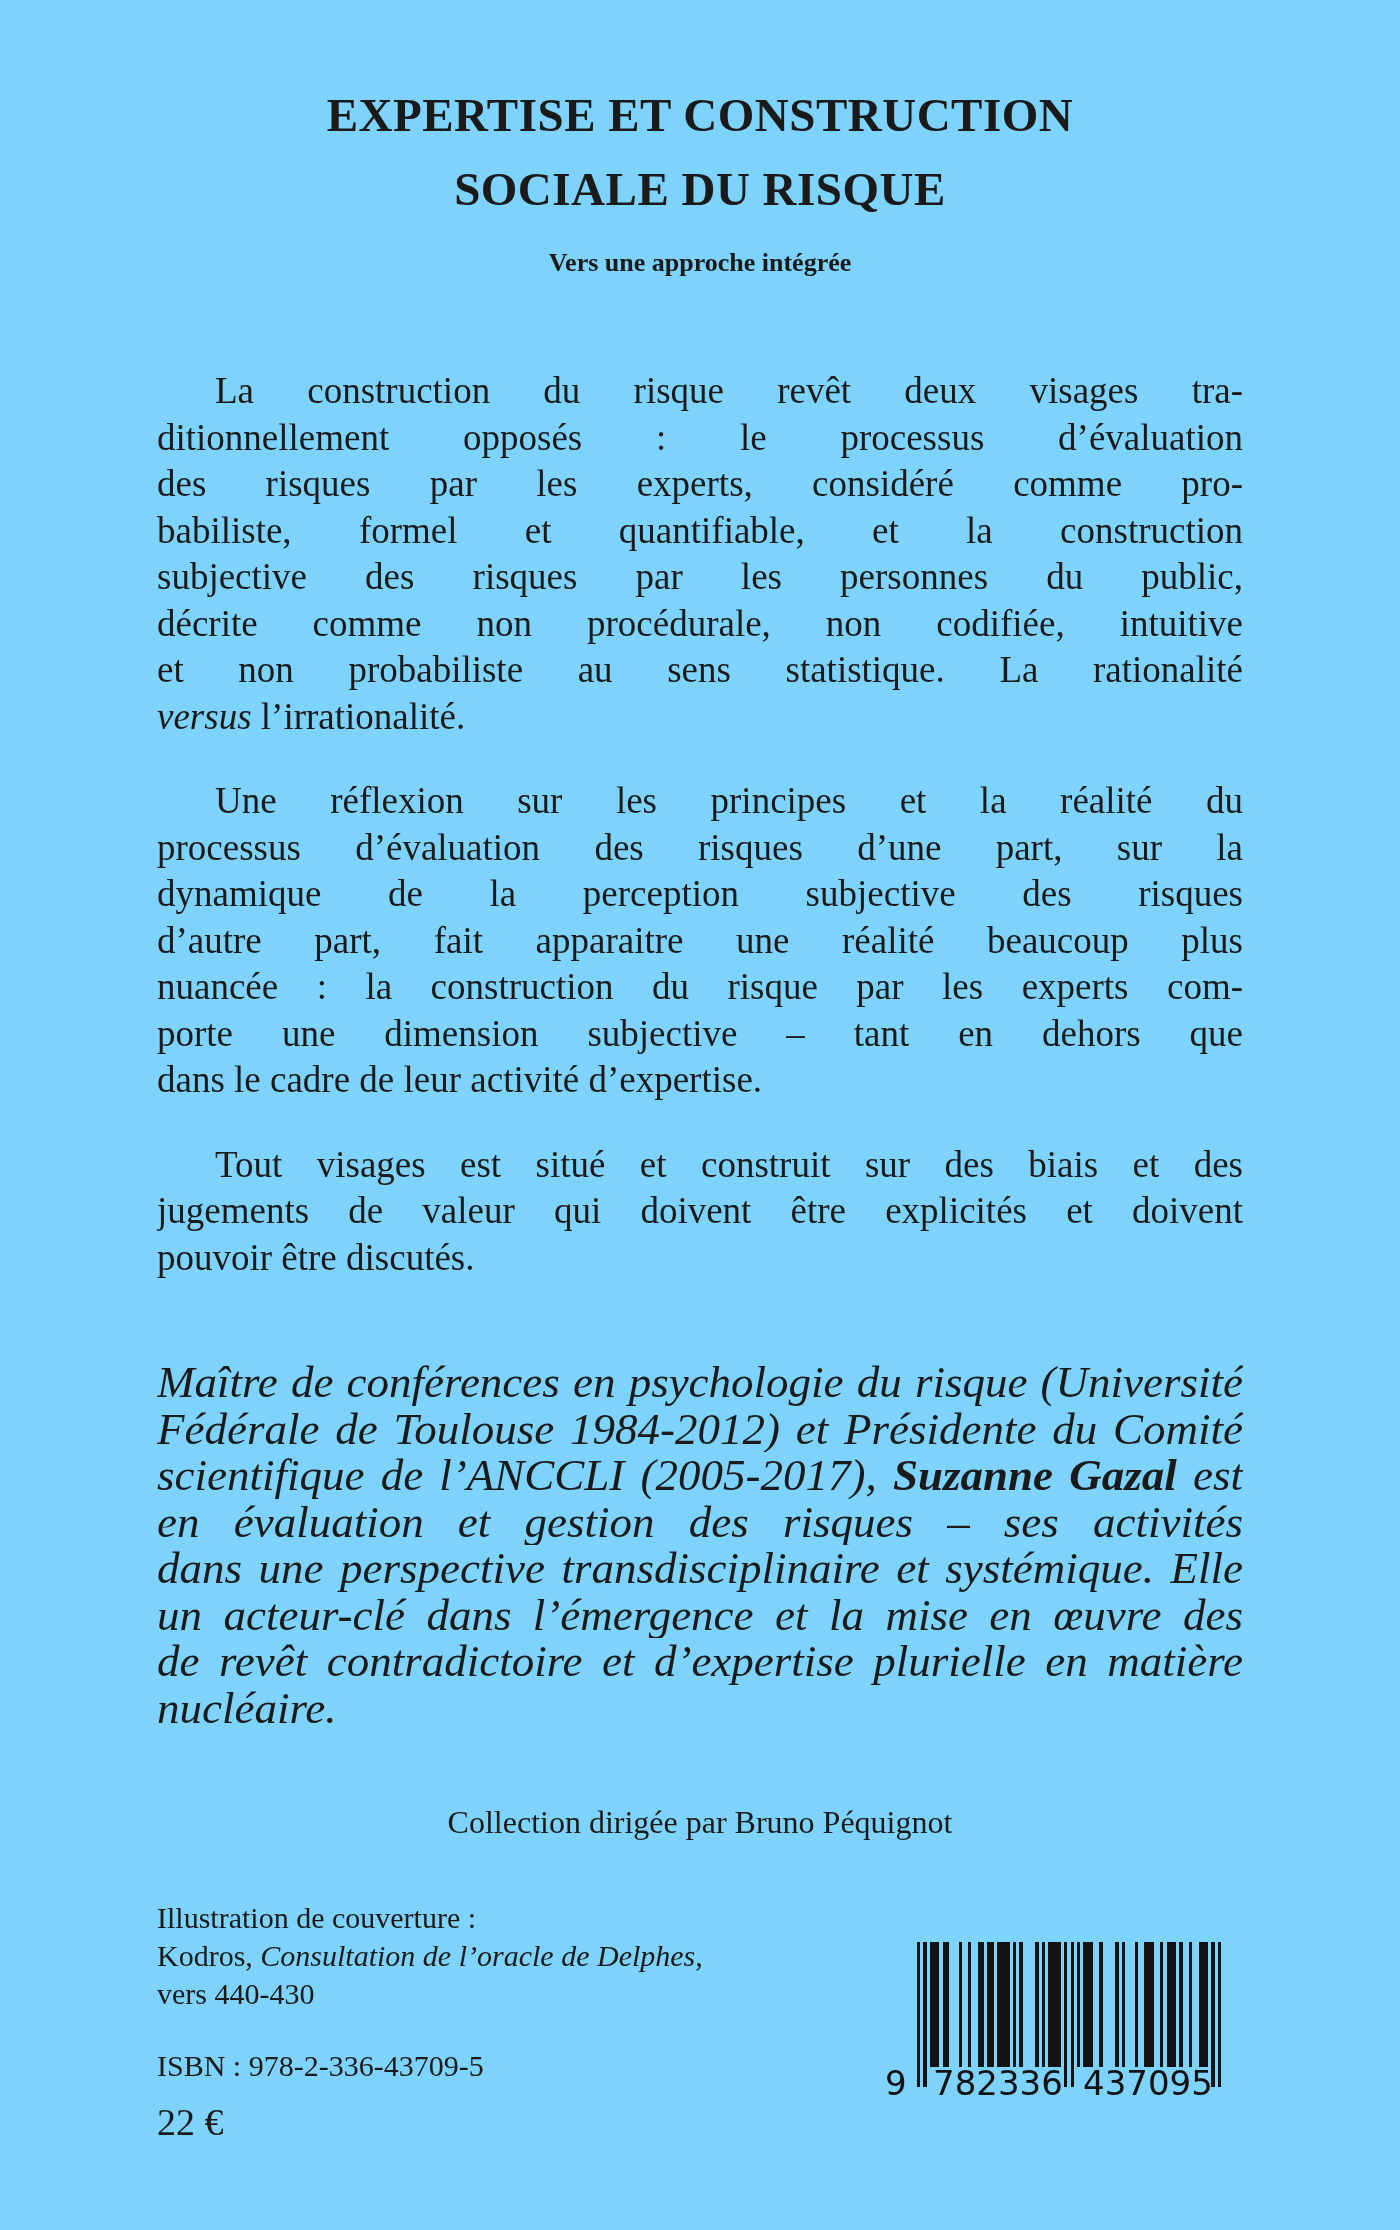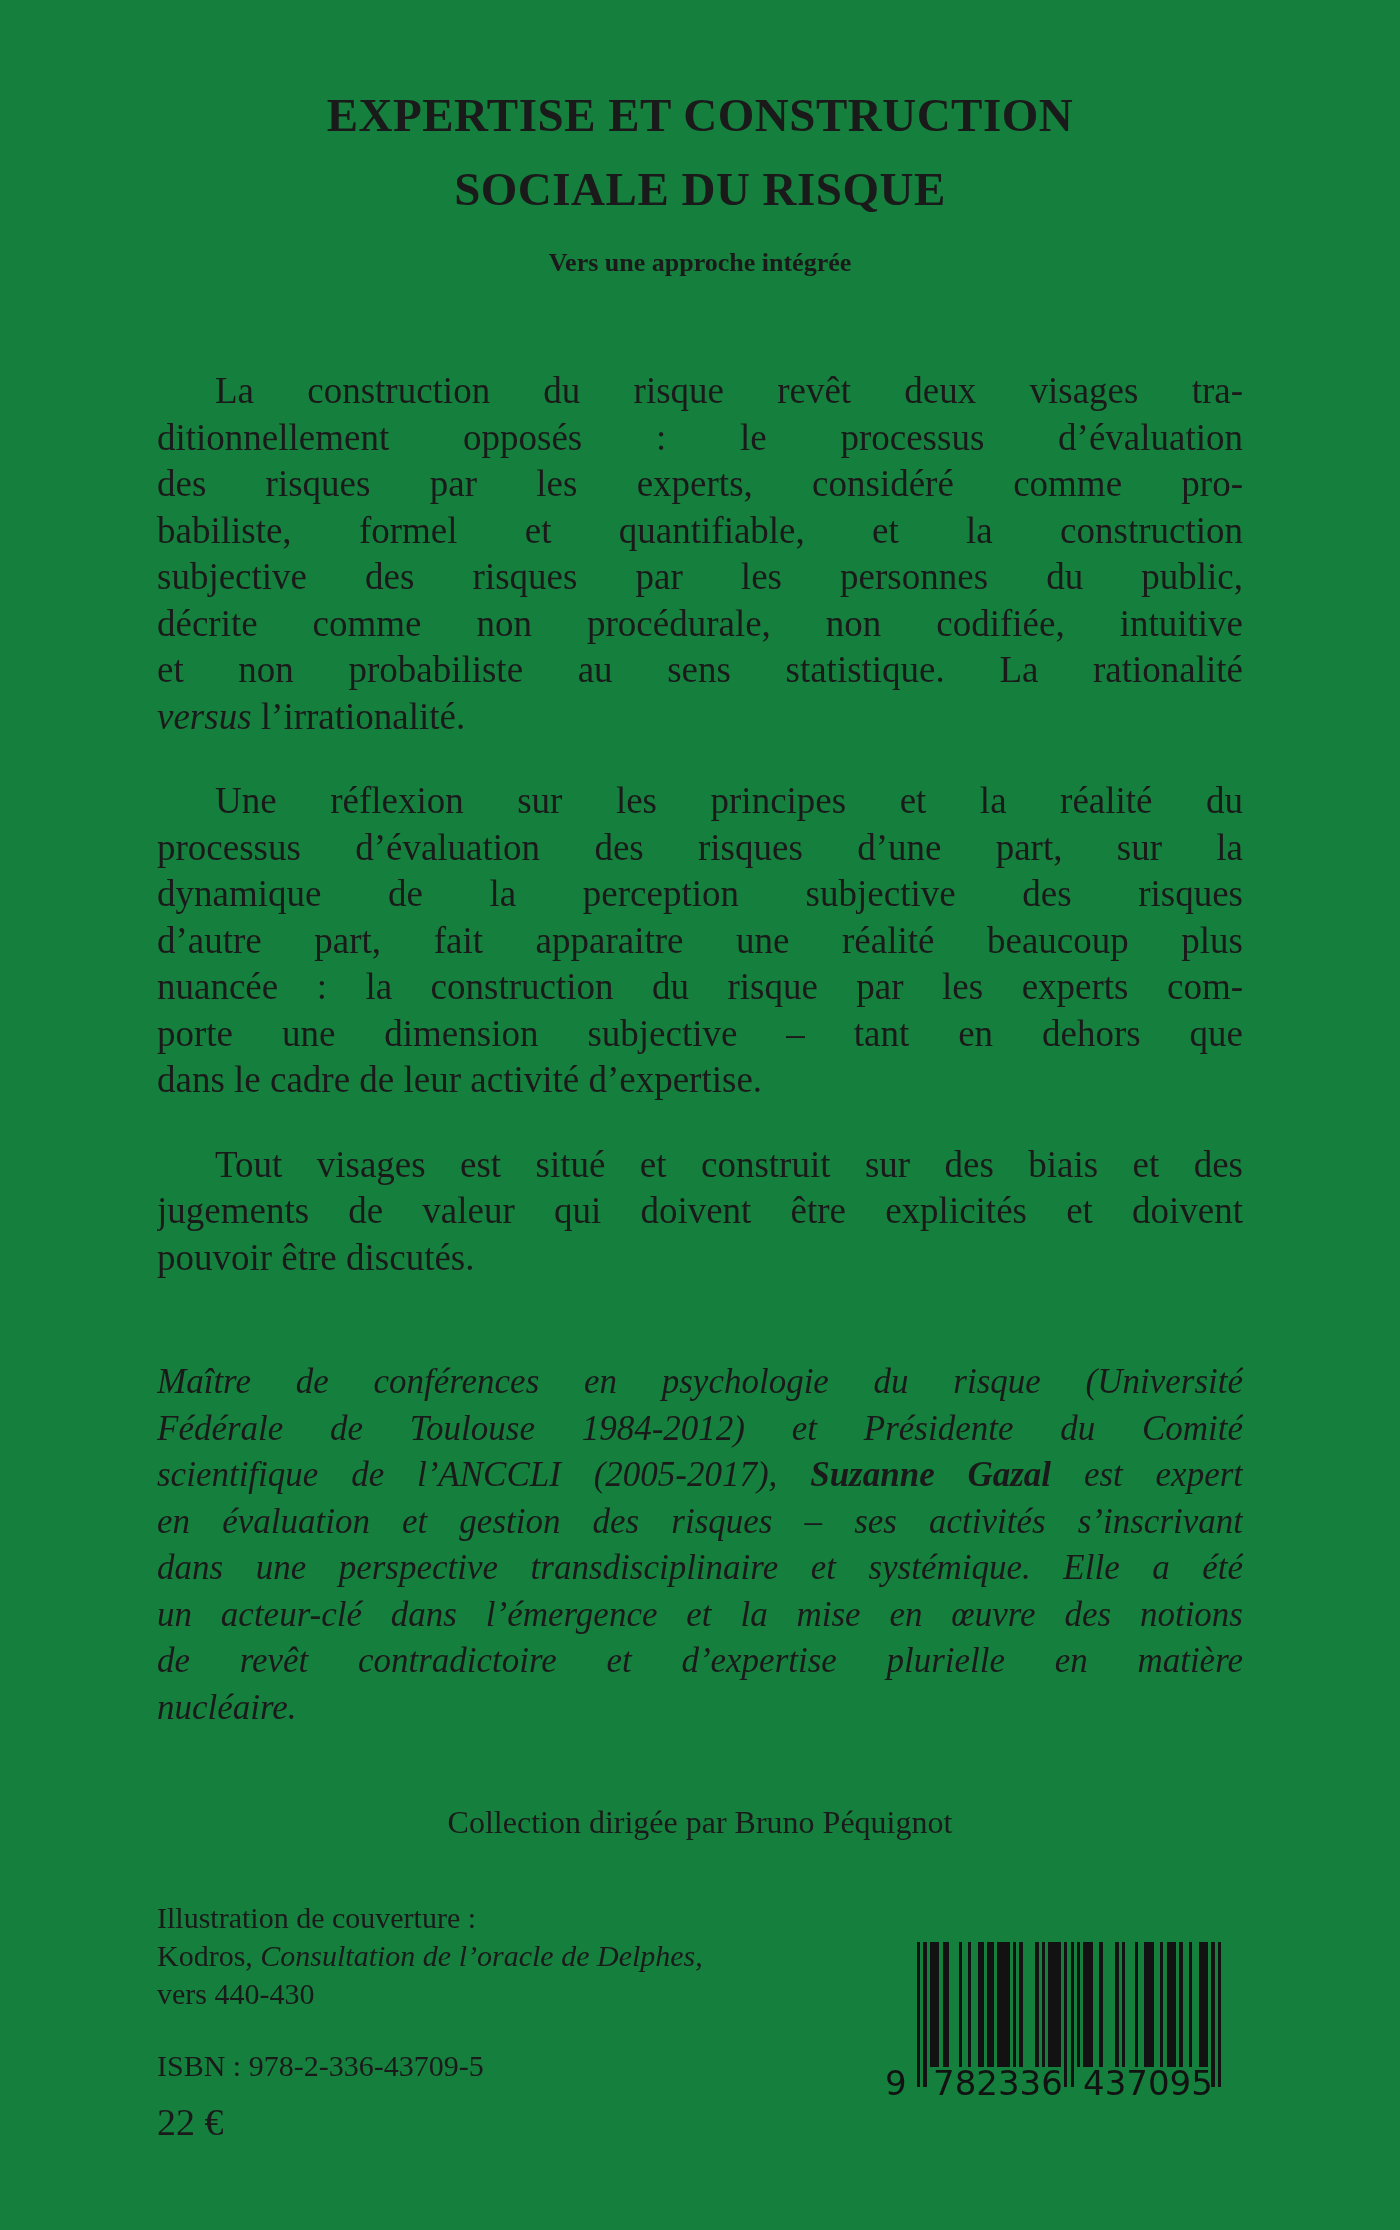--- a/index.html
+++ b/index.html
@@ -1,41 +1,41 @@
 <!DOCTYPE html>
 <html lang="fr"><head>
 <meta charset="utf-8">
 <style>
   html,body{margin:0;padding:0;background:#e8e8e8;}
   .page{
     position:relative;
     width:1400px;height:2230px;
     margin:0 auto;
-    background:#15803d;
+    background:#7dd3fc;
     color:#1a1a1a;
     font-family:"Liberation Serif",serif;
     overflow:hidden;
   }
   .content{margin:0 157px;}
   .title-block{padding-top:78px;text-align:center;}
   .title-line{font-size:47px;font-weight:700;line-height:74px;letter-spacing:.5px;}
   .subtitle{font-size:26px;font-weight:700;line-height:50px;margin-top:12px;}
   .para{font-size:37px;line-height:46.5px;}
   .para-1{margin-top:80px;}
   .para-follow{margin-top:38px;}
   .line{
     text-align:justify;
     text-align-last:justify;
     height:46.5px;overflow:hidden;
     white-space:normal;
   }
   .line.last{text-align-last:left;}
   .line.indent{text-indent:58px;}
   .em{font-style:italic;}
-  .bio{margin-top:78px;font-size:35px;line-height:46.5px;font-style:italic;}
+  .bio{margin-top:78px;font-size:45px;line-height:46.5px;font-style:italic;}
   .bio-bold{font-weight:700;}
   .collection{margin-top:70px;text-align:center;font-size:32px;line-height:42px;}
   .credit{margin-top:56px;font-size:30px;line-height:38px;}
   .isbn{margin-top:34px;font-size:30px;line-height:38px;}
   .price{margin-top:12px;font-size:38px;line-height:50px;}
   
   .barcode{position:absolute;left:917px;top:1942px;width:340px;height:165px;}
   .bars{position:absolute;left:0;top:0;width:304px;height:145px;}
   .bar{position:absolute;top:0;width:3.2px;height:125px;background:#121212;}
   .bar.guard{height:145px;}

